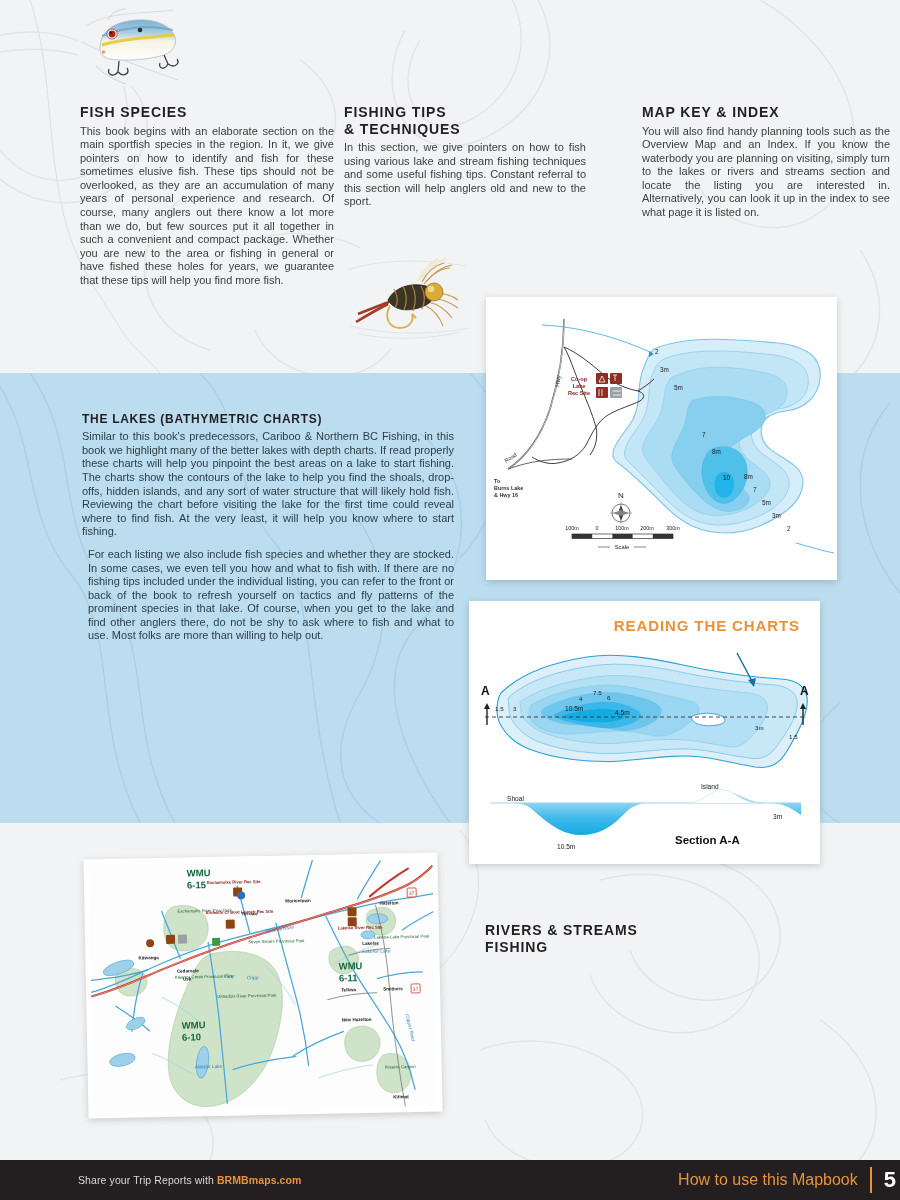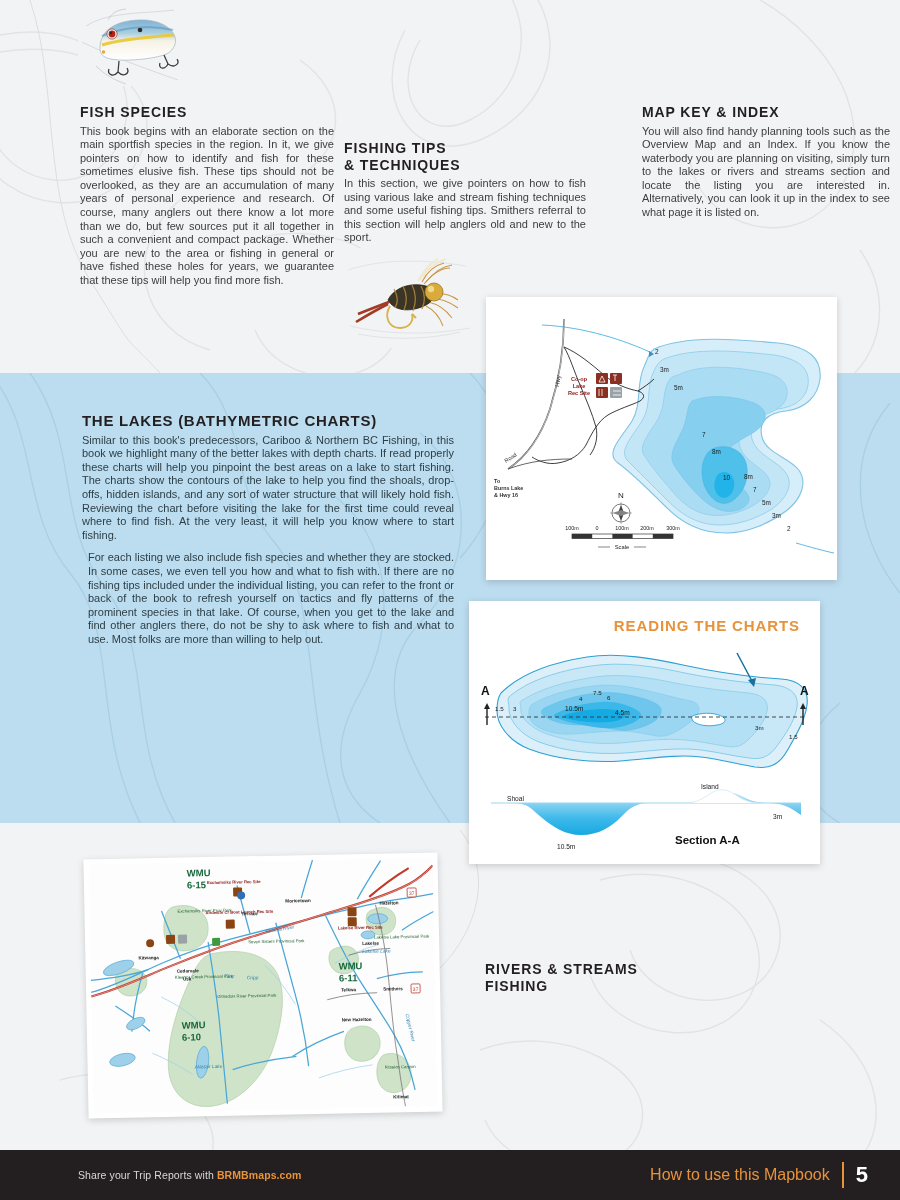--- a/index.html
+++ b/index.html
@@ -43,30 +43,30 @@
   }
   .sec-body {
     font-size:11px; line-height:13.6px; color:#3d3d3d;
     text-align:justify; margin:0;
   }
   .sec-body + .sec-body { margin-top:9px;margin-left:6px; }
 
   
   .col { position:absolute; z-index:4; }
   #col-fish   { left:80px;  top:104px; width:254px; }
-  #col-tips   { left:344px; top:104px; width:242px;margin-top:36px; }
+  #col-tips   { left:344px; top:104px; width:242px; }
   #col-mapkey { left:642px; top:104px; width:248px; }
 
   
   #lakes-block { position:absolute; left:82px; top:412px; width:372px; z-index:4; }
-  #lakes-block .sec-title { letter-spacing:0.7px; font-size:15px; }
+  #lakes-block .sec-title { letter-spacing:0.7px; font-size:12px; }
   #lakes-block .sec-body { color:#2c3e46; }
 
   
-  #rivers-block { position:absolute; left:485px; top:922px; width:272px; z-index:4;margin-top:39px; }
+  #rivers-block { position:absolute; left:485px; top:922px; width:272px; z-index:4; }
 
   
   .photo { position:absolute; z-index:4; }
   #lure-photo { left:78px; top:8px; width:106px; height:78px; }
   #fly-photo  { left:348px; top:248px; width:124px; height:100px; }
 
   
   .card {
     position:absolute; background:#fff; z-index:4;
     box-shadow:0 2px 7px rgba(0,0,0,.17);
@@ -78,28 +78,28 @@
     transform:rotate(-1.15deg); background:#fff; padding:5px;
   }
   .card-title {
     position:absolute; right:20px; top:16px;
     font-size:15px; font-weight:bold; letter-spacing:0.9px; color:#e8923a;
   }
   .card svg { display:block; }
 
   
   .footer {
-    position:absolute; left:0; right:0; bottom:0; height:50px;
+    position:absolute; left:0; right:0; bottom:0; height:40px;
     background:#231f20; z-index:6;
     display:flex; align-items:center; justify-content:space-between;
   }
   .footer-left { font-size:10.5px; color:#d8d8d8; padding-left:78px; letter-spacing:.1px; }
   .footer-left b { color:#e8923a; font-weight:bold; }
   .footer-right {
-    display:flex; align-items:center; padding-right:32px; gap:12px;
+    display:flex; align-items:center; padding-right:4px; gap:12px;
   }
   .footer-sect { font-size:16px; color:#e8923a; }
   .footer-div { width:2px; height:26px; background:#e8923a; }
   .footer-page { font-size:22px; font-weight:bold; color:#fff; }
 </style>
 </head>
 <body>
 
 <div class="page">
 
@@ -146,21 +146,21 @@
   <div class="col" id="col-fish">
     <h2 class="sec-title">FISH SPECIES</h2>
     <p class="sec-body">This book begins with an elaborate section on the main sportfish species in the region. In it, we give pointers on how to identify and fish for these sometimes elusive fish. These tips should not be overlooked, as they are an accumulation of many years of personal experience and research. Of course, many anglers out there know a lot more than we do, but few sources put it all together in such a convenient and compact package. Whether you are new to the area or fishing in general or have fished these holes for years, we guarantee that these tips will help you find more fish.</p>
   </div>
 
   <div class="col" id="col-tips">
     <h2 class="sec-title">
       <span>FISHING TIPS</span><br>
       <span>&amp; TECHNIQUES</span>
     </h2>
-    <p class="sec-body">In this section, we give pointers on how to fish using various lake and stream fishing techniques and some useful fishing tips. Smithers referral to this section will help anglers old and new to the sport.</p>
+    <p class="sec-body">In this section, we give pointers on how to fish using various lake and stream fishing techniques and some useful fishing tips. Constant referral to this section will help anglers old and new to the sport.</p>
   </div>
 
   <div class="col" id="col-mapkey">
     <h2 class="sec-title">MAP KEY &amp; INDEX</h2>
     <p class="sec-body">You will also find handy planning tools such as the Overview Map and an Index. If you know the waterbody you are planning on visiting, simply turn to the lakes or rivers and streams section and locate the listing you are interested in. Alternatively, you can look it up in the index to see what page it is listed on.</p>
   </div>
 
   <svg class="photo" id="lure-photo" viewBox="0 0 106 78">
     <defs>
       <linearGradient id="lureBody" x1="0" y1="0" x2="0" y2="1">

